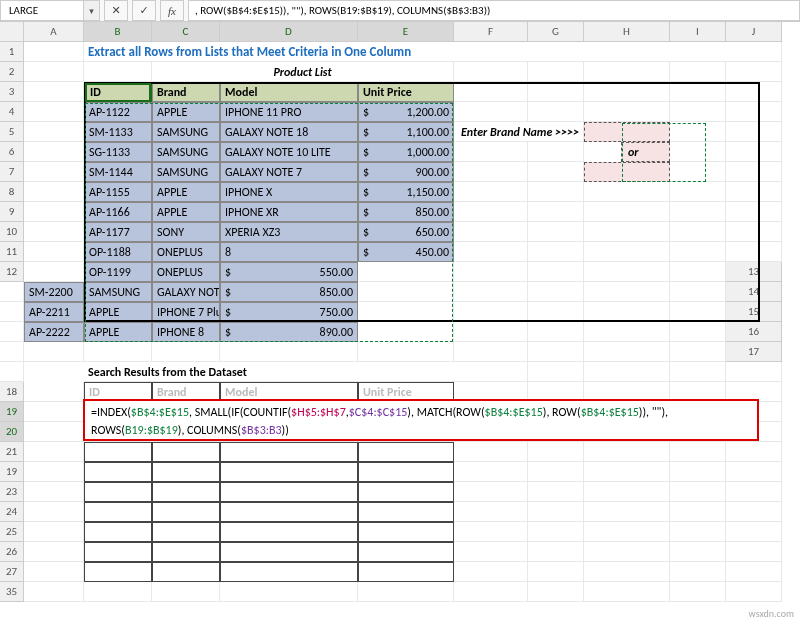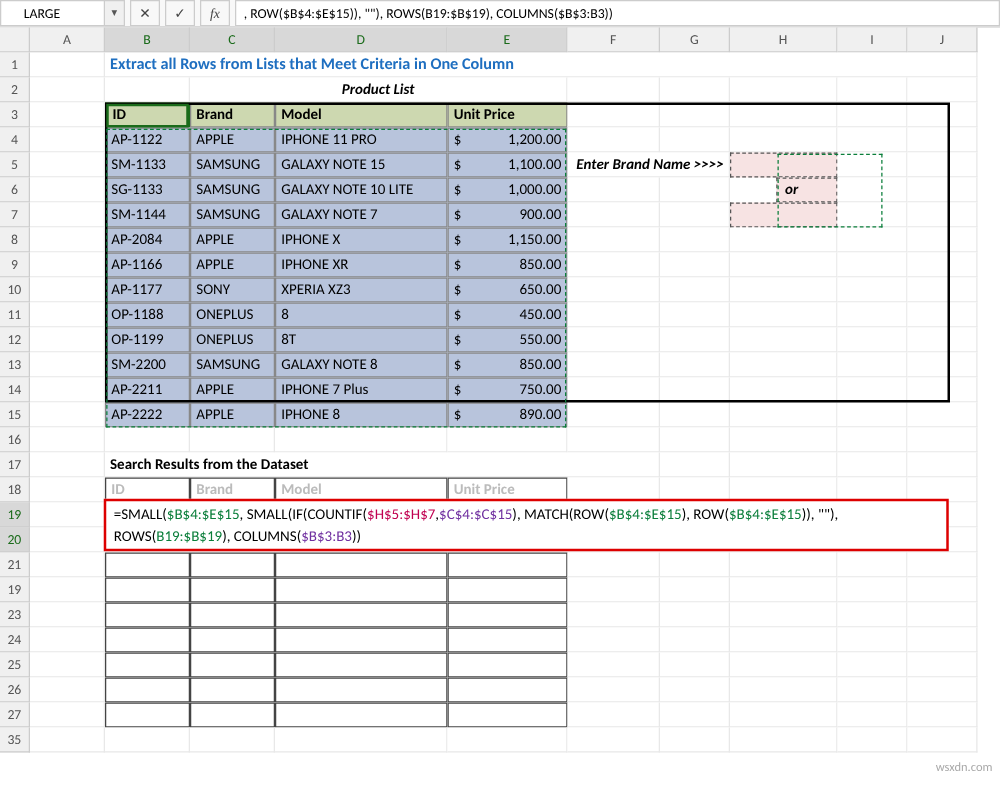--- a/index.html
+++ b/index.html
@@ -1,19 +1,19 @@
 <!DOCTYPE html>
 <html><head>
 <meta charset="utf-8">
 <style>
 * { box-sizing: border-box; margin: 0; padding: 0; }
 body { font-family: Calibri, Arial, sans-serif; font-size: 12px; background: #fff; user-select: none; }
 .app { width: 800px; height: 632px; position: relative; overflow: hidden; background: #fff; }
 .name-box-row { display: flex; align-items: stretch; border-bottom: 1px solid #ccc; height: 22px; background: #f8f8f8; }
-.name-box { width: 84px; border: 1px solid #ccc; background: #fff; padding: 2px 18px; font-size: 11px; display: flex; align-items: center; }
+.name-box { width: 84px; border: 1px solid #ccc; background: #fff; padding: 2px 8px; font-size: 11px; display: flex; align-items: center; }
 .name-box-dd { width: 16px; border: 1px solid #ccc; border-left: none; background: #f0f0f0; display:flex; align-items:center; justify-content:center; color:#555; font-size:9px;}
 .fb-btn { width: 24px; border: 1px solid #ccc; display:flex; align-items:center; justify-content:center; font-size:11px; color:#444; margin-left:4px; background:#f8f8f8;}
 .fb-btn.fx { font-style: italic; font-family: 'Times New Roman', serif; }
 .formula-input { flex: 1; border: 1px solid #ccc; background: #fff; padding: 2px 6px; font-size: 11px; display:flex; align-items:center; margin-left:4px; }
 .sheet { position: relative; display: grid; grid-template-columns: 24px 60px 68px 68px 138px 96px 74px 56px 86px 56px 56px; grid-auto-rows: 20px; }
 .col-head, .row-head, .corner { background:#f0f0f0; border-right:1px solid #ccc; border-bottom:1px solid #ccc; font-size:11px; color:#555; display:flex; align-items:center; justify-content:center; }
 .col-head.sel, .row-head.sel { background:#d8d8d8; color:#1a6b1a; }
 .cell { border-right:1px solid #e8e8e8; border-bottom:1px solid #e8e8e8; padding:0 4px; display:flex; align-items:center; background:#fff; overflow:hidden; white-space:nowrap; font-size:12px; }
 .title-row { color:#1f6fc0; font-weight:bold; font-size:13px; }
 .list-title { font-style: italic; font-weight:bold; justify-content:center; }
@@ -104,21 +104,21 @@
       </div>
       <div class="cell"></div>
       <div class="cell"></div>
       <div class="cell"></div>
       <div class="cell"></div>
       <div class="cell"></div>
       <div class="row-head">5</div>
       <div class="cell"></div>
       <div class="cell tbl">SM-1133</div>
       <div class="cell tbl">SAMSUNG</div>
-      <div class="cell tbl">GALAXY NOTE 15</div>
+      <div class="cell tbl">GALAXY NOTE 18</div>
       <div class="cell tbl price">
         <span style="float:left">$</span>
         <span style="margin-left:auto">1,100.00</span>
       </div>
       <div class="cell brand-label" style="grid-column:7/9;">Enter Brand Name &gt;&gt;&gt;&gt;</div>
       <div class="cell brand-input"></div>
       <div class="cell"></div>
       <div class="cell"></div>
       <div class="row-head">6</div>
       <div class="cell"></div>
@@ -143,21 +143,21 @@
         <span style="float:left">$</span>
         <span style="margin-left:auto">900.00</span>
       </div>
       <div class="cell"></div>
       <div class="cell"></div>
       <div class="cell brand-input"></div>
       <div class="cell"></div>
       <div class="cell"></div>
       <div class="row-head">8</div>
       <div class="cell"></div>
-      <div class="cell tbl">AP-2084</div>
+      <div class="cell tbl">AP-1155</div>
       <div class="cell tbl">APPLE</div>
       <div class="cell tbl">IPHONE X</div>
       <div class="cell tbl price">
         <span style="float:left">$</span>
         <span style="margin-left:auto">1,150.00</span>
       </div>
       <div class="cell"></div>
       <div class="cell"></div>
       <div class="cell"></div>
       <div class="cell"></div>
@@ -201,21 +201,20 @@
       </div>
       <div class="cell"></div>
       <div class="cell"></div>
       <div class="cell"></div>
       <div class="cell"></div>
       <div class="cell"></div>
       <div class="row-head">12</div>
       <div class="cell"></div>
       <div class="cell tbl">OP-1199</div>
       <div class="cell tbl">ONEPLUS</div>
-      <div class="cell tbl">8T</div>
       <div class="cell tbl price">
         <span style="float:left">$</span>
         <span style="margin-left:auto">550.00</span>
       </div>
       <div class="cell"></div>
       <div class="cell"></div>
       <div class="cell"></div>
       <div class="cell"></div>
       <div class="cell"></div>
       <div class="row-head">13</div>
@@ -402,20 +401,20 @@
     </div>
 
 <div class="black-box" style="left:84px; top:82px; width:676px; height:240px;"></div>
 
 <div class="dashed-sel" style="left:85px; top:103px; width:368px; height:239px;"></div>
 <div class="solid-sel" style="left:85px; top:83px; width:66px; height:19px;"></div>
 <div class="dashed-sel" style="left:622px; top:123px; width:84px; height:59px;"></div>
 
 <div class="red-box" style="left:83px; top:399px; width:676px; height:42px;">
   <div class="formula-text" style="left:2px; top:0;">
-    <span>=SMALL(</span><span class="g">$B$4:$E$15</span><span>, SMALL(IF(COUNTIF(</span><span class="r">$H$5:$H$7</span><span>,</span><span class="p">$C$4:$C$15</span><span>), MATCH(ROW(</span><span class="g">$B$4:$E$15</span><span>), ROW(</span><span class="g">$B$4:$E$15</span><span>)), ""),</span><br>
+    <span>=INDEX(</span><span class="g">$B$4:$E$15</span><span>, SMALL(IF(COUNTIF(</span><span class="r">$H$5:$H$7</span><span>,</span><span class="p">$C$4:$C$15</span><span>), MATCH(ROW(</span><span class="g">$B$4:$E$15</span><span>), ROW(</span><span class="g">$B$4:$E$15</span><span>)), ""),</span><br>
     <span>ROWS(</span><span class="g">B19:$B$19</span><span>), COLUMNS(</span><span class="p">$B$3:B3</span><span>))</span>
   </div>
 </div>
 
 <div class="watermark">wsxdn.com</div>
 
 </div>
 
 </body></html>

